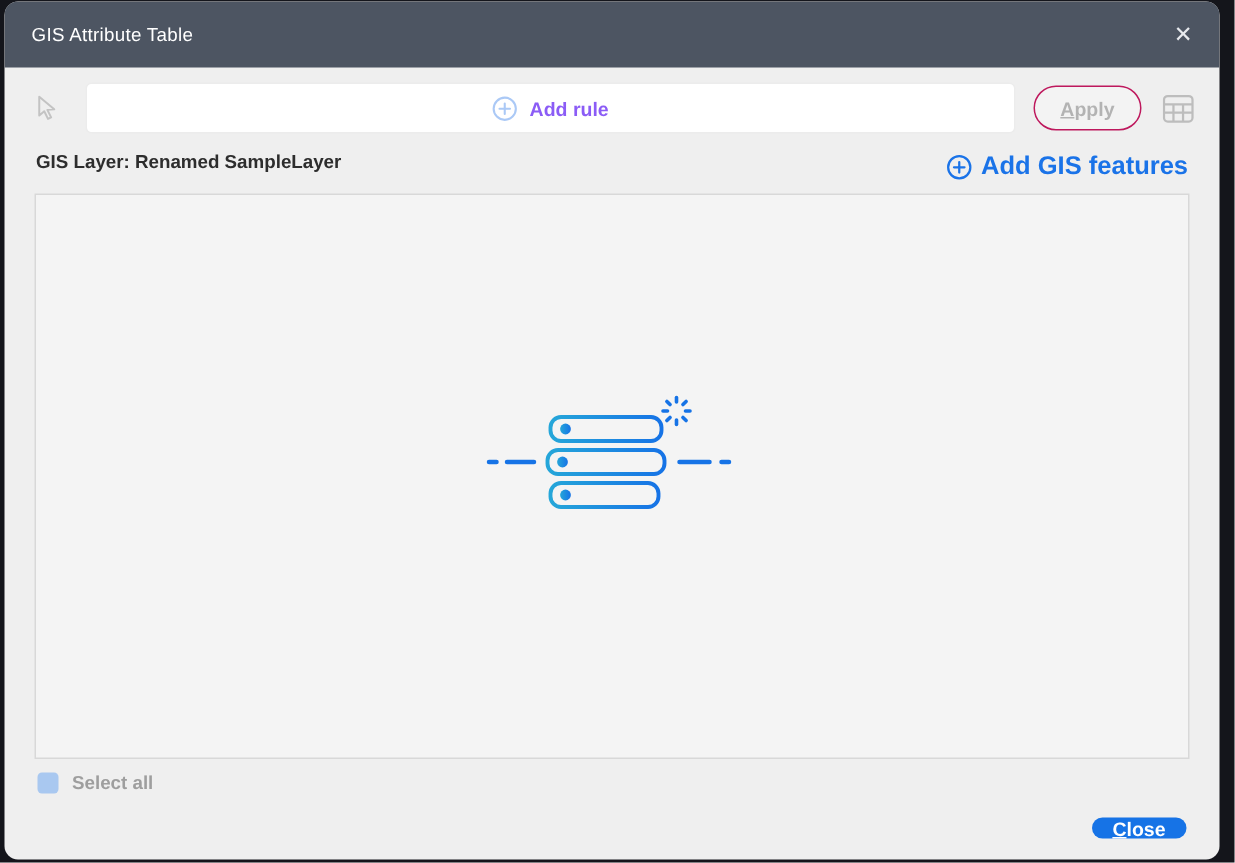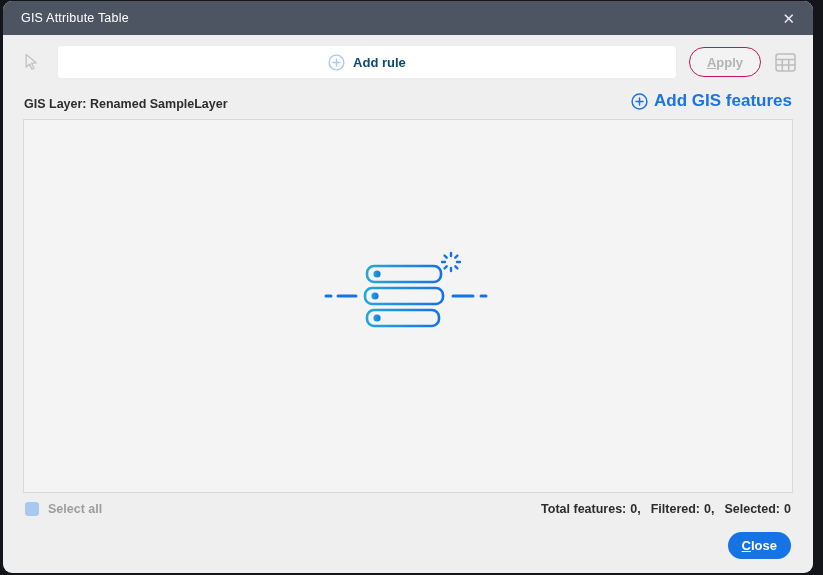--- a/index.html
+++ b/index.html
@@ -14,21 +14,21 @@
     position:absolute;
     top:1px; left:3px; right:10px; bottom:2px;
     background:#efefef;
     border-radius:9px;
     overflow:hidden;
     display:flex;
     flex-direction:column;
   }
   
   .titlebar {
-    height:34px;
+    height:44px;
     background:#4d5562;
     display:flex;
     align-items:center;
     justify-content:space-between;
     padding:0 12px 0 18px;
     flex:0 0 auto;
   }
   .titlebar .title {
     color:#ffffff;
     font-size:12.5px;
@@ -61,21 +61,21 @@
   .rule-input {
     flex:1;
     height:34px;
     background:#ffffff;
     border:1px solid #ececec;
     border-radius:4px;
     display:flex;
     align-items:center;
     justify-content:center;
     gap:8px;
-    color:#0c4a6e;
+    color:#8b5cf6;
     font-size:13px;
     font-weight:700;
     cursor:default;
   }
   .apply-btn {
     height:30px;
     padding:0 17px;
     border:1px solid #be185d;
     border-radius:16px;
     background:#f3f3f3;
@@ -90,21 +90,21 @@
   .mnemonic::first-letter { text-decoration:underline; }
   .tool-table {
     width:24px; height:24px;
     display:flex; align-items:center; justify-content:center;
     background:none; border:none; cursor:pointer;
     flex:0 0 auto;
   }
   
   .layerbar {
     display:flex;
-    align-items:flex-end;
+    align-items:flex-start;
     justify-content:space-between;
     padding:4px 21px 8px 21px;
     flex:0 0 auto;
   }
   .layer-label {
     font-size:12.5px;
     font-weight:700;
     color:#2d2d2d;
   }
   .add-features {
@@ -162,21 +162,21 @@
   .totals .seg { margin-left:10px; }
   
   .action-row {
     display:flex;
     justify-content:flex-end;
     padding:12px 22px 14px 22px;
     flex:0 0 auto;
   }
   .close-action {
     min-width:61px;
-    height:27px;
+    height:14px;
     border:none;
     border-radius:15px;
     background:#1673e6;
     color:#ffffff;
     font-size:13px;
     font-weight:700;
     font-family:"Liberation Sans", sans-serif;
     cursor:pointer;
     padding:0 14px;
   }
@@ -264,23 +264,20 @@
         <path d="M158 47 h5"></path>
       </g>
     </svg>
   </div>
 
   <div class="footer">
     <button class="select-all">
       <span class="checkbox"></span>
       <span class="select-all-label">Select all</span>
     </button>
-    <div class="totals">
-      <span style="margin-left:0">Total features:</span><span>0,</span><span class="seg">Filtered:</span><span>0,</span><span class="seg">Selected:</span><span>0</span>
-    </div>
   </div>
 
   <div class="action-row">
     <button class="close-action">
       <span class="mnemonic">Close</span>
     </button>
   </div>
 
 </div>
 

